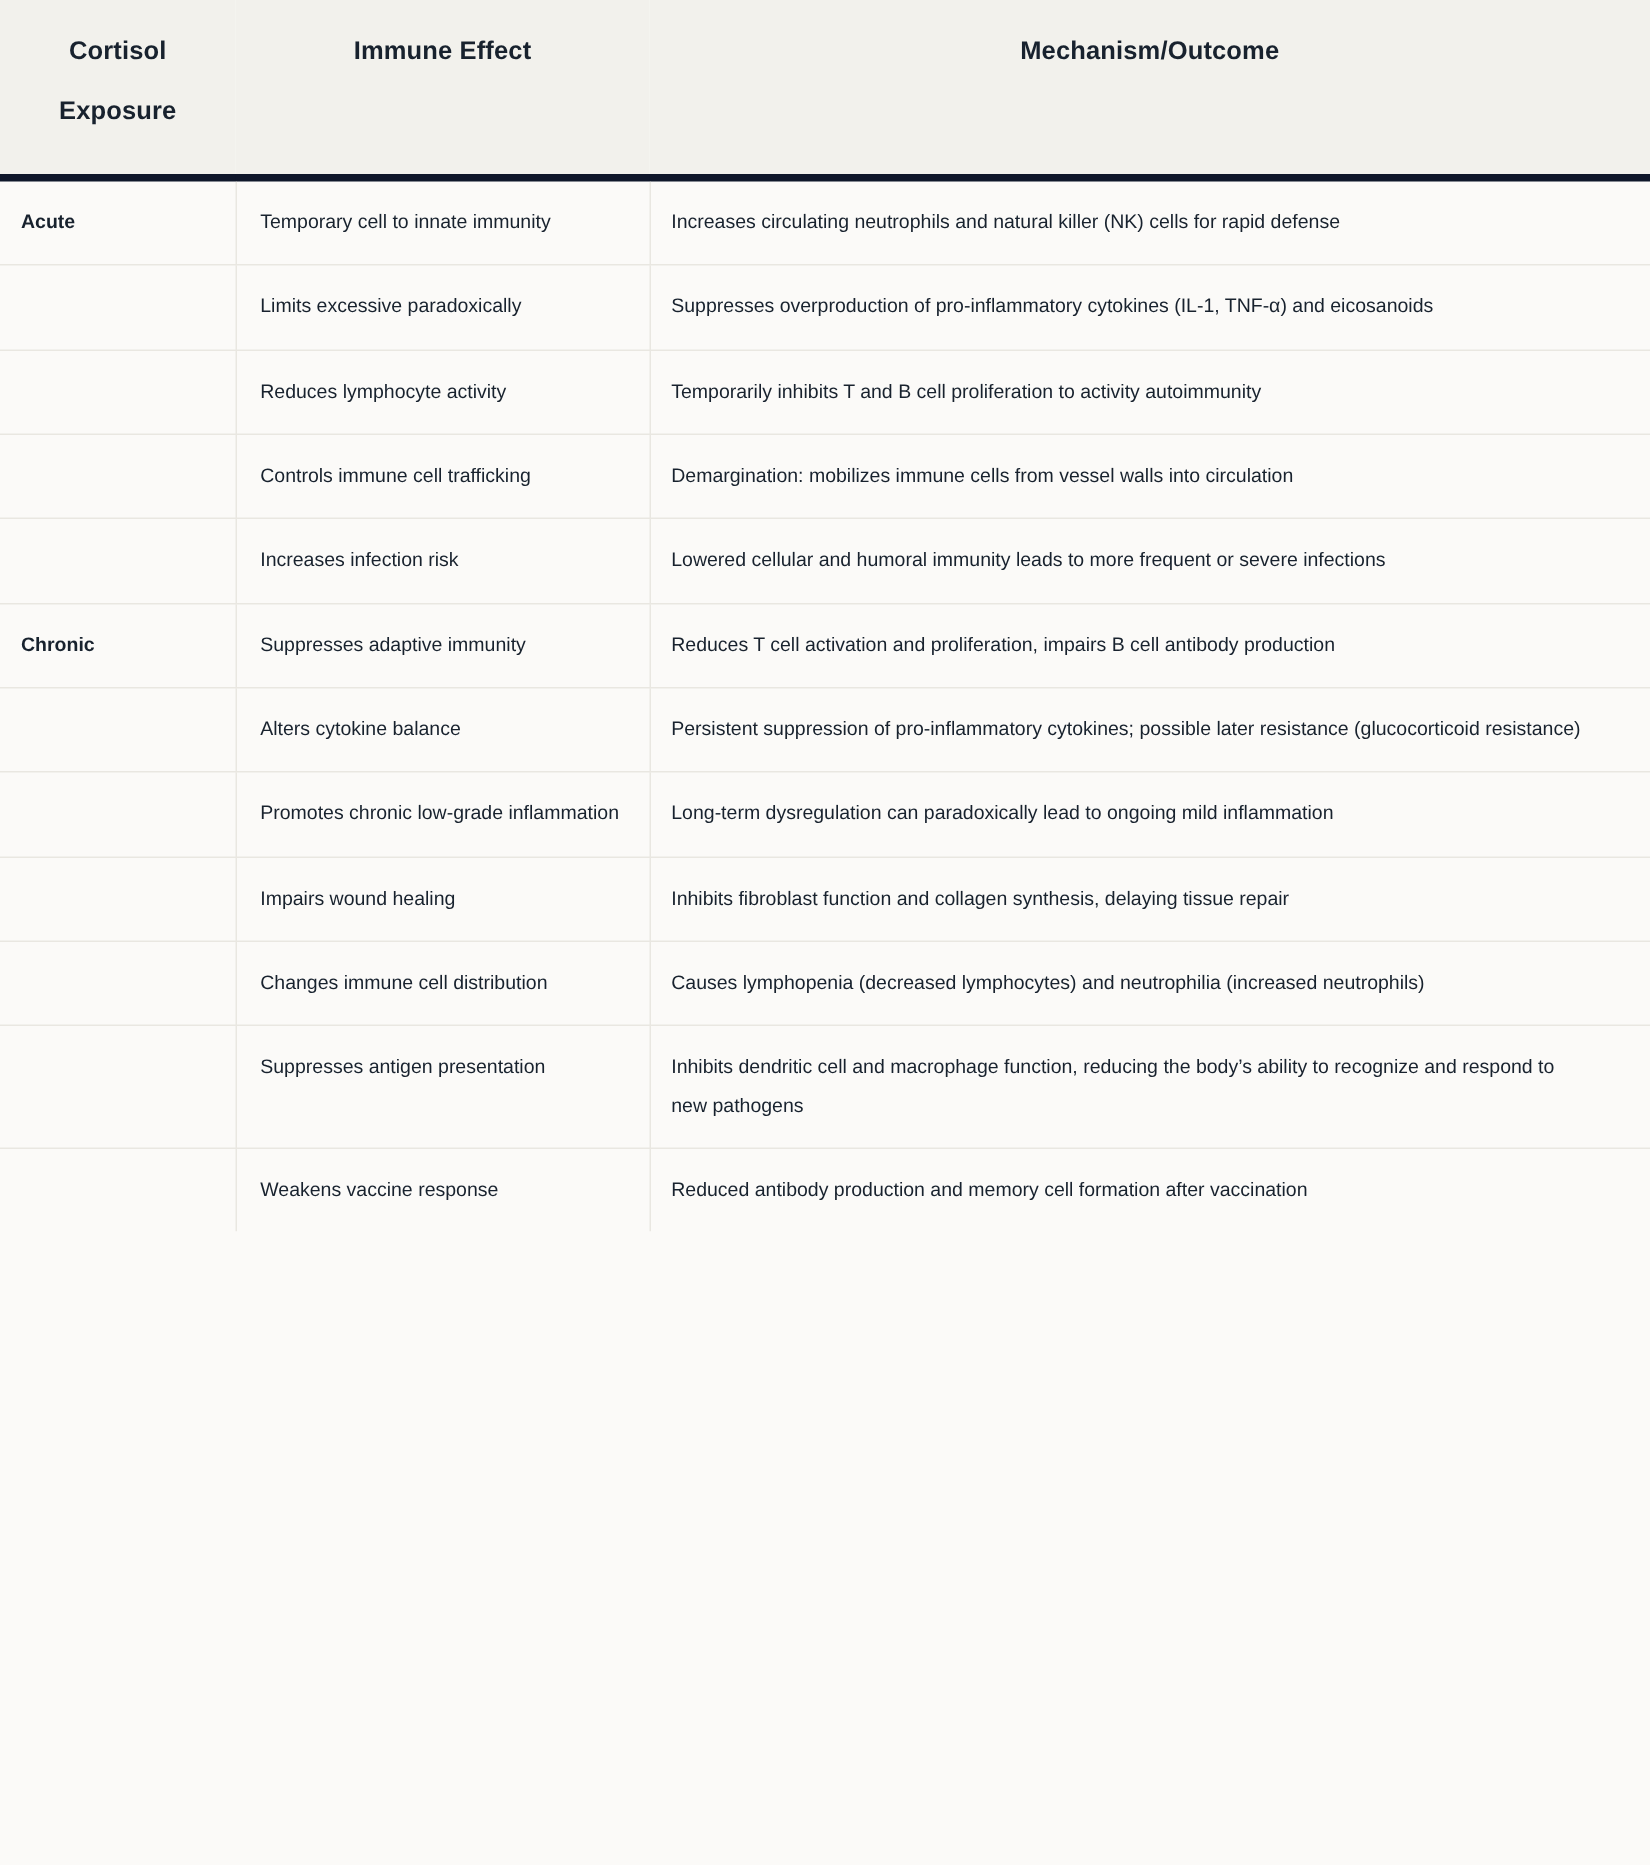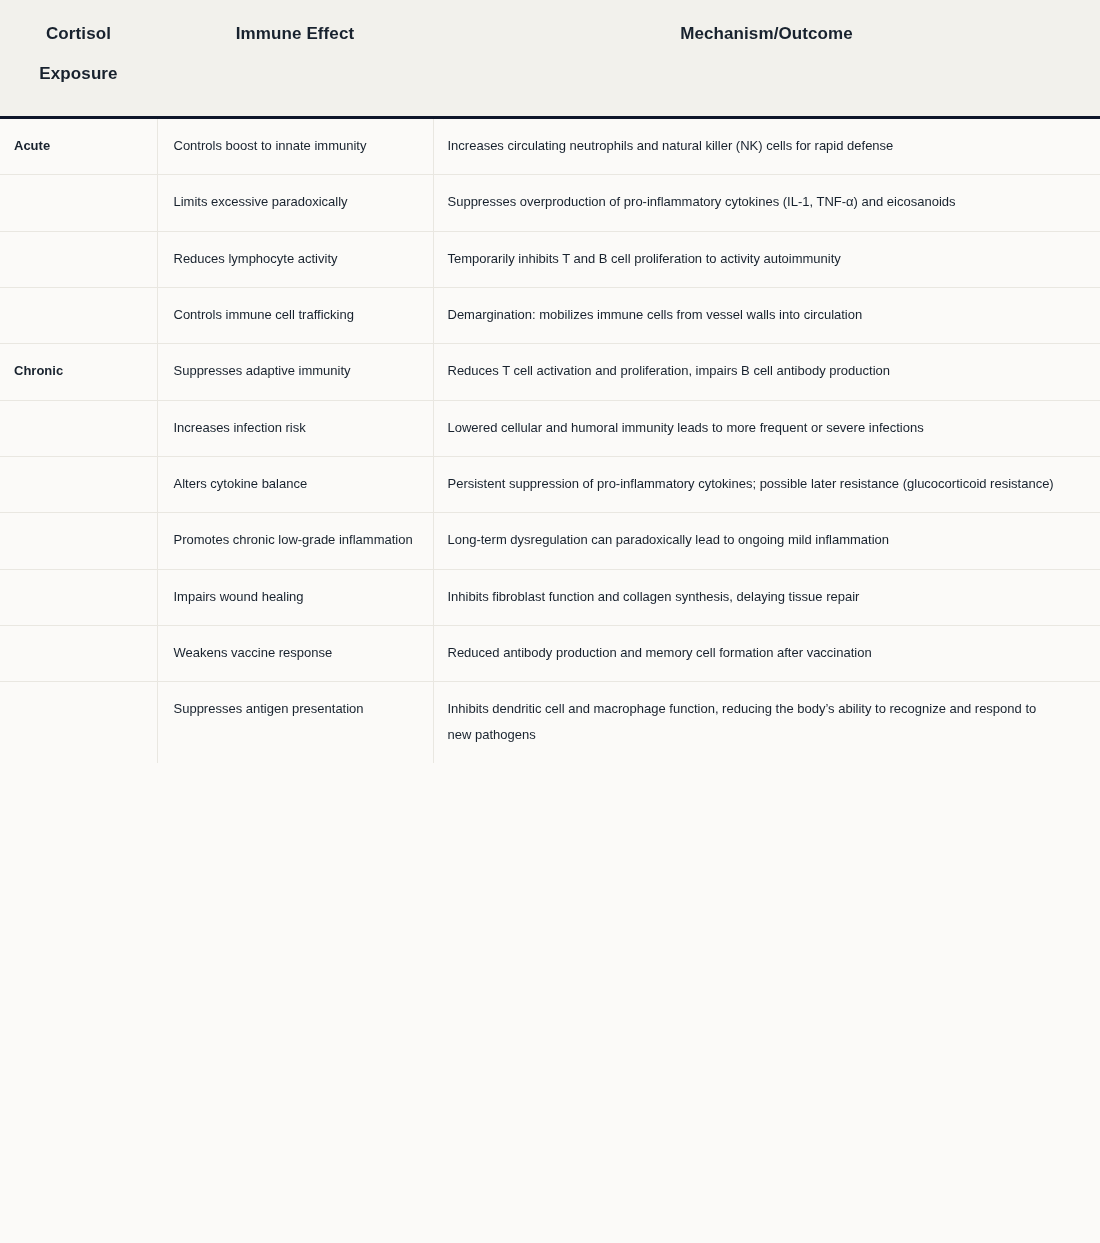--- a/index.html
+++ b/index.html
@@ -36,21 +36,21 @@
     font-weight: bold;
     color: #18222e;
     text-align: center;
     vertical-align: top;
     padding: 14px 16px 22px 16px;
     line-height: 2.35;
     border: none;
     letter-spacing: 0.1px;
   }
   thead tr {
-    border-bottom: 3px solid #0f172a;
+    border-bottom: 5px solid #0f172a;
     margin-left: 28px;
   }
   thead th.th-exposure { padding-left: 10px; padding-right: 10px; }
 
   tbody td {
     font-size: 13px;
     line-height: 1.95;
     color: #18222e;
     vertical-align: top;
     padding: 14px 16px 16px 16px;
@@ -91,68 +91,73 @@
           <span>Cortisol</span><br>
           <span>Exposure</span>
         </th>
         <th class="th-effect">Immune Effect</th>
         <th class="th-mechanism">Mechanism/Outcome</th>
       </tr>
     </thead>
     <tbody>
         <tr>
           <td class="cell-exposure">Acute</td>
-          <td class="cell-effect">Controls boost to innate immunity</td>
+          <td class="cell-effect">Temporary cell to innate immunity</td>
           <td class="cell-mechanism">Increases circulating neutrophils and natural killer (NK) cells for rapid defense</td>
         </tr>
         <tr>
           <td class="cell-exposure"></td>
           <td class="cell-effect">Limits excessive paradoxically</td>
           <td class="cell-mechanism">Suppresses overproduction of pro-inflammatory cytokines (IL-1, TNF-α) and eicosanoids</td>
         </tr>
         <tr>
           <td class="cell-exposure"></td>
           <td class="cell-effect">Reduces lymphocyte activity</td>
           <td class="cell-mechanism">Temporarily inhibits T and B cell proliferation to activity autoimmunity</td>
         </tr>
         <tr>
           <td class="cell-exposure"></td>
           <td class="cell-effect">Controls immune cell trafficking</td>
           <td class="cell-mechanism">Demargination: mobilizes immune cells from vessel walls into circulation</td>
         </tr>
         <tr>
+          <td class="cell-exposure"></td>
+          <td class="cell-effect">Increases infection risk</td>
+          <td class="cell-mechanism">Lowered cellular and humoral immunity leads to more frequent or severe infections</td>
+        </tr>
+        <tr>
           <td class="cell-exposure">Chronic</td>
           <td class="cell-effect">Suppresses adaptive immunity</td>
           <td class="cell-mechanism">Reduces T cell activation and proliferation, impairs B cell antibody production</td>
-        </tr>
-        <tr>
-          <td class="cell-exposure"></td>
-          <td class="cell-effect">Increases infection risk</td>
-          <td class="cell-mechanism">Lowered cellular and humoral immunity leads to more frequent or severe infections</td>
         </tr>
         <tr>
           <td class="cell-exposure"></td>
           <td class="cell-effect">Alters cytokine balance</td>
           <td class="cell-mechanism">Persistent suppression of pro-inflammatory cytokines; possible later resistance (glucocorticoid resistance)</td>
         </tr>
         <tr>
           <td class="cell-exposure"></td>
           <td class="cell-effect">Promotes chronic low-grade inflammation</td>
           <td class="cell-mechanism">Long-term dysregulation can paradoxically lead to ongoing mild inflammation</td>
         </tr>
         <tr>
           <td class="cell-exposure"></td>
           <td class="cell-effect">Impairs wound healing</td>
           <td class="cell-mechanism">Inhibits fibroblast function and collagen synthesis, delaying tissue repair</td>
         </tr>
         <tr>
           <td class="cell-exposure"></td>
-          <td class="cell-effect">Weakens vaccine response</td>
-          <td class="cell-mechanism">Reduced antibody production and memory cell formation after vaccination</td>
+          <td class="cell-effect">Changes immune cell distribution</td>
+          <td class="cell-mechanism">Causes lymphopenia (decreased lymphocytes) and neutrophilia (increased neutrophils)</td>
         </tr>
         <tr>
           <td class="cell-exposure"></td>
           <td class="cell-effect">Suppresses antigen presentation</td>
           <td class="cell-mechanism">Inhibits dendritic cell and macrophage function, reducing the body’s ability to recognize and respond to new pathogens</td>
         </tr>
+        <tr>
+          <td class="cell-exposure"></td>
+          <td class="cell-effect">Weakens vaccine response</td>
+          <td class="cell-mechanism">Reduced antibody production and memory cell formation after vaccination</td>
+        </tr>
       </tbody>
   </table>
 </div>
 
 </body></html>

